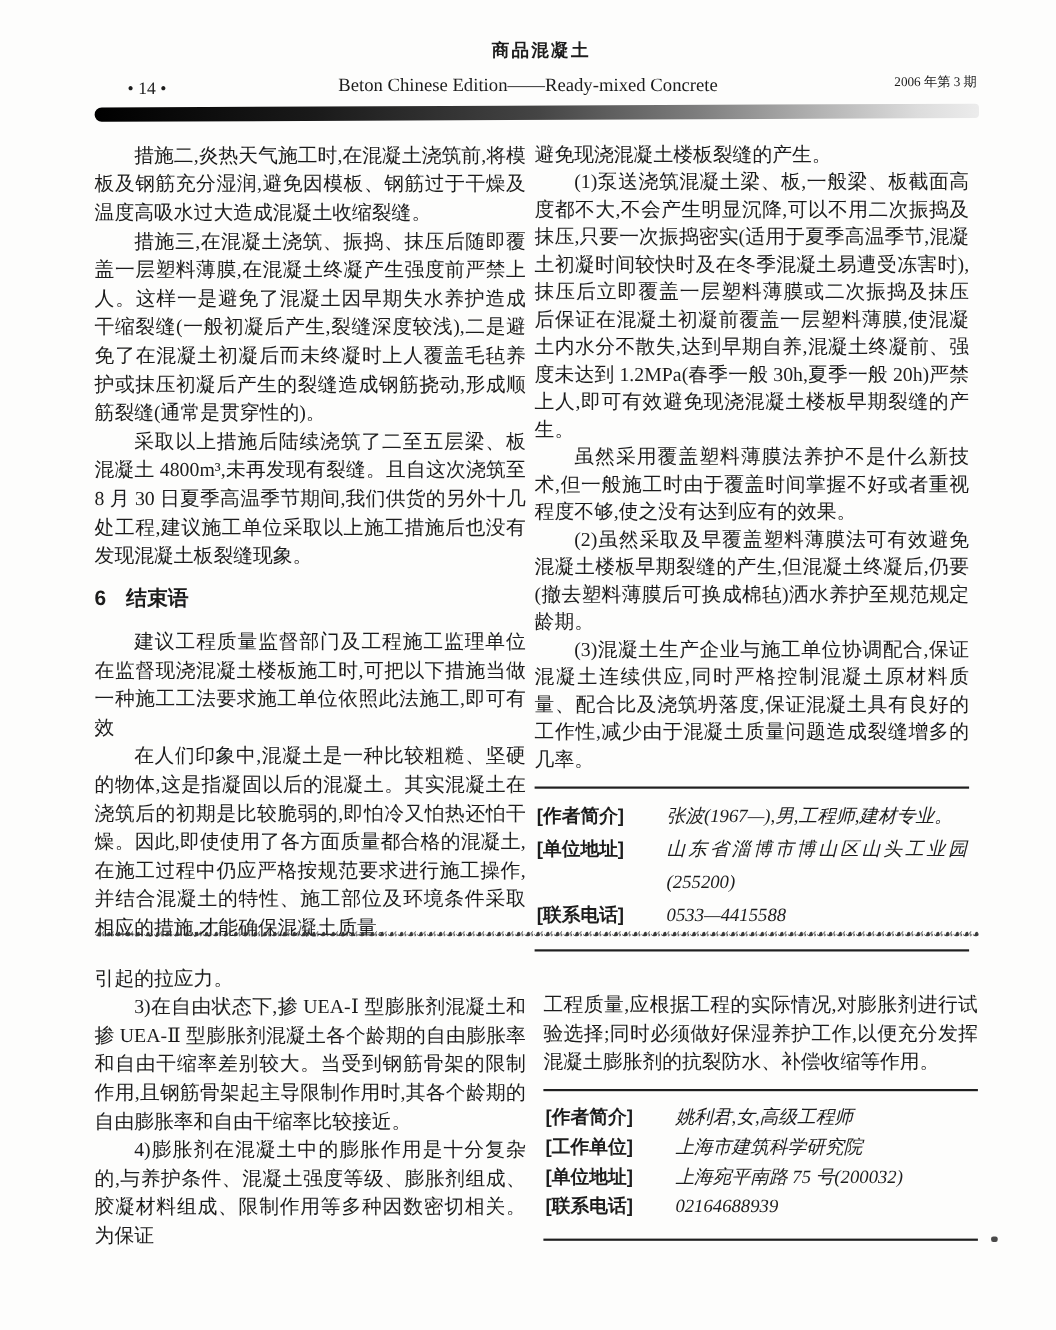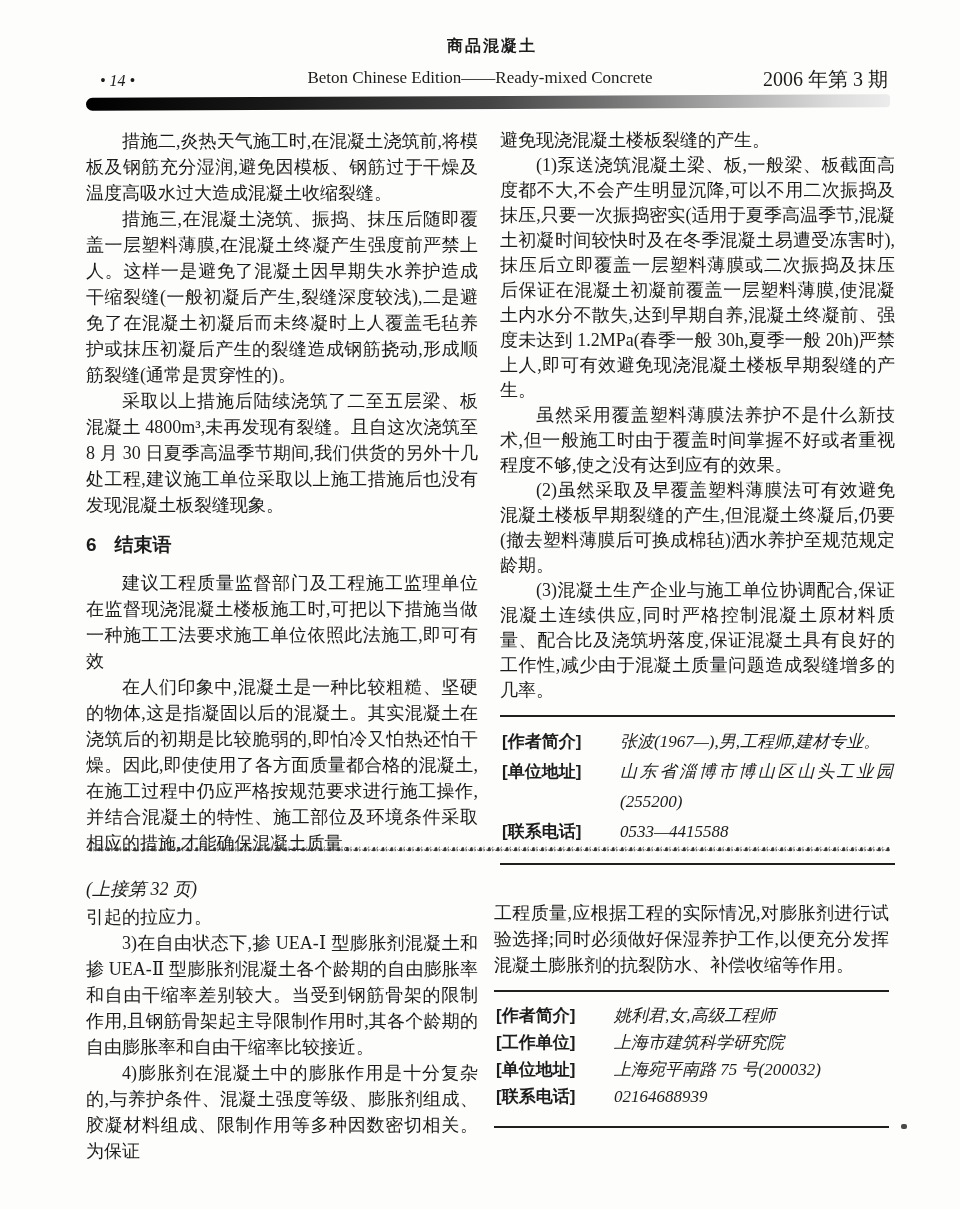--- a/index.html
+++ b/index.html
@@ -14,37 +14,37 @@
   .hdr-title-cn {
     position:absolute; top:36px; left:12px; width:100%;
     text-align:center; font-family:"Liberation Sans","DejaVu Sans",sans-serif;
     font-weight:bold; font-size:16px; letter-spacing:2px;
   }
   .hdr-title-en {
     position:absolute; top:68px; left:0; width:100%;
     text-align:center; font-size:17px;
   }
   .hdr-pageno {
-    position:absolute; top:72px; left:100px; font-size:16px;font-style:italic;
+    position:absolute; top:72px; left:116px; font-size:16px;
   }
   .hdr-issue {
-    position:absolute; top:66px; right:72px; font-size:20px;
+    position:absolute; top:66px; right:72px; font-size:12px;
   }
   .hdr-bar {
     position:absolute; top:96px; left:86px; width:804px; height:13px;
     background:linear-gradient(90deg,#000 0%,#1a1a1a 25%,#444 50%,#7d7d7d 68%,#b3b3b3 82%,#dcdcdc 93%,#ececec 100%);
     border-radius:7px 4px 4px 7px;
     transform:rotate(-0.25deg);
   }
   
   .col { position:absolute; font-size:18px; text-align:justify; }
   .col p { text-indent:2em; }
   .col p.noindent { text-indent:0; }
   .col-tl { top:128px; left:86px;  width:392px; line-height:26px; }
-  .col-tr { top:128px; left:500px; width:395px; line-height:25px; }
+  .col-tr { top:128px; left:486px; width:395px; line-height:25px; }
   .col-bl { top:876px; left:86px;  width:392px; line-height:26px; }
   .col-br { top:900px; left:494px; width:395px; line-height:26px; }
   .sec-heading {
     margin:14px 0 12px 0;
     font-family:"Liberation Sans","DejaVu Sans",sans-serif;
     font-weight:bold; font-size:19px;
   }
   .sec-heading .num { margin-right:18px; }
   .continued-note {
     font-style:italic; text-indent:0; margin-bottom:2px;
@@ -117,21 +117,20 @@
       <div class="author-row">
         <span class="author-label">[联系电话]</span>
         <span class="author-value">0533—4415588</span>
       </div>
     </div>
   </div>
 
   <div class="ornament">☙☙☙☙☙☙☙☙☙☙☙☙☙☙☙☙☙☙☙☙☙☙☙☙☙☙☙☙☙☙☙☙☙☙☙☙☙☙☙☙☙☙☙☙☙☙☙☙☙☙☙☙☙☙☙☙☙☙☙☙☙☙☙☙☙☙☙☙☙☙☙☙☙☙☙☙☙☙☙☙☙☙☙☙☙☙☙☙☙☙☙☙☙☙☙☙☙☙☙☙</div>
 
   <div class="col col-bl">
-    <p class="continued-note noindent">(上接第 32 页)</p>
     <p class="noindent">引起的拉应力。</p>
     <p>3)在自由状态下,掺 UEA-Ⅰ 型膨胀剂混凝土和掺 UEA-Ⅱ 型膨胀剂混凝土各个龄期的自由膨胀率和自由干缩率差别较大。当受到钢筋骨架的限制作用,且钢筋骨架起主导限制作用时,其各个龄期的自由膨胀率和自由干缩率比较接近。</p>
     <p>4)膨胀剂在混凝土中的膨胀作用是十分复杂的,与养护条件、混凝土强度等级、膨胀剂组成、胶凝材料组成、限制作用等多种因数密切相关。为保证</p>
   </div>
 
   <div class="col col-br">
     <p class="noindent">工程质量,应根据工程的实际情况,对膨胀剂进行试验选择;同时必须做好保湿养护工作,以便充分发挥混凝土膨胀剂的抗裂防水、补偿收缩等作用。</p>
 
     <div class="author-box box2">
       <div class="author-row">

